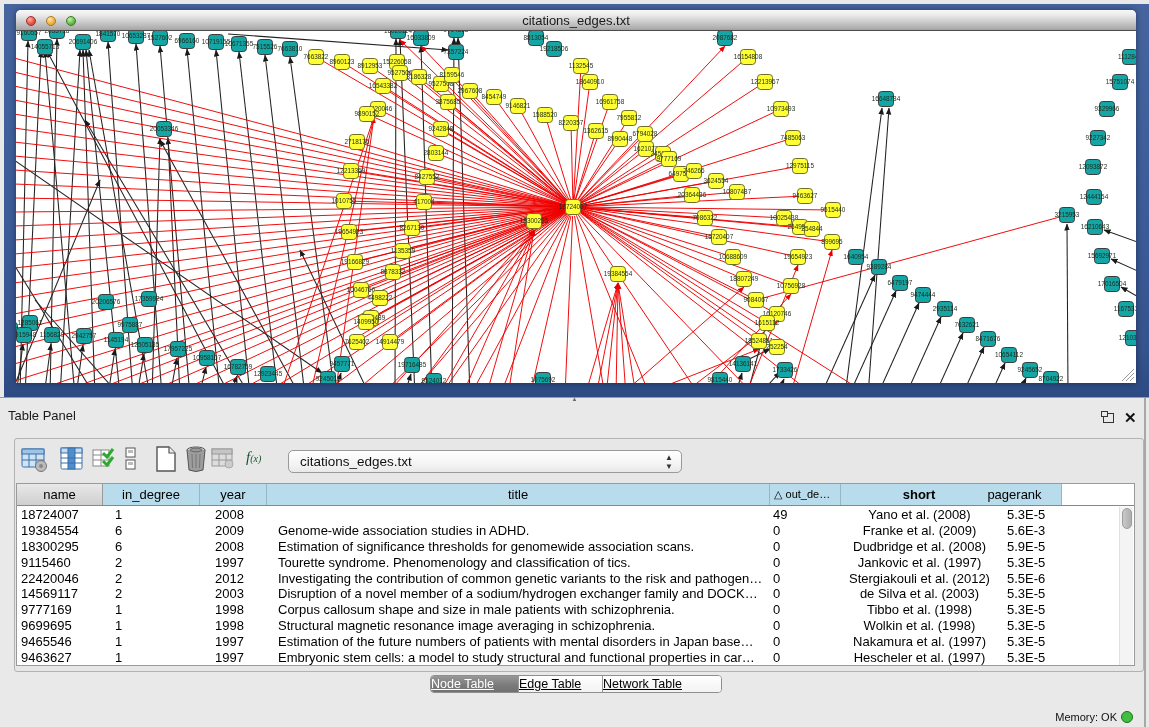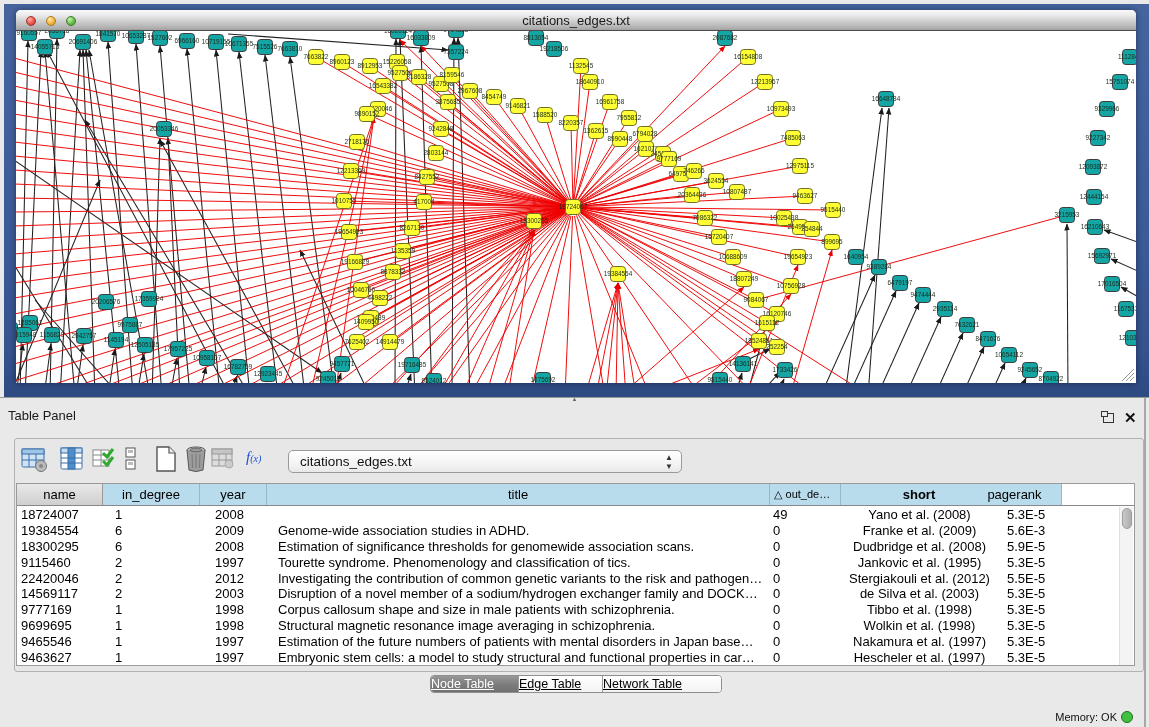--- a/index.html
+++ b/index.html
@@ -630,21 +630,21 @@
  <ellipse cx="14" cy="5" rx="6" ry="1.8" fill="#999" stroke="#666"></ellipse>
 </svg>
 <svg class="tbi" style="left:210px" width="26" height="26" viewBox="0 0 26 26">
  <rect x="2" y="4" width="20" height="17" fill="#ddd" stroke="#999"></rect>
  <rect x="2" y="4" width="20" height="5" fill="#c5c5c5" stroke="#999"></rect>
  <line x1="9" y1="9" x2="9" y2="21" stroke="#999"></line>
     <line x1="16" y1="9" x2="16" y2="21" stroke="#999"></line>
  <line x1="2" y1="15" x2="22" y2="15" stroke="#999"></line>
  <circle cx="19" cy="19" r="4" fill="#ccc" stroke="#aaa"></circle>
 </svg>
-<div class="tbi" style="left:246px;top:449px;font:italic 15px 'Liberation Serif',serif;color:#1d4ed8;">f<span style="font-size:10px;">(x)</span></div>
+<div class="tbi" style="left:246px;top:449px;font:italic 15px 'Liberation Serif',serif;color:#14532d;">f<span style="font-size:10px;">(x)</span></div>
 
 <div id="combo">citations_edges.txt<div class="stp">▲<br>▼</div></div>
 <div id="table">
  <div id="thead">
       <div class="h0">name</div>
       <div class="h1">in_degree</div>
       <div class="h2">year</div>
   <div class="h3">title</div>
       <div class="h4">△ out_de…</div>
       <div class="h5">short</div>
@@ -676,31 +676,31 @@
         <div class="c4">0</div>
         <div class="c5">Dudbridge et al. (2008)</div>
         <div class="c6">5.9E-5</div>
       </div>
       <div class="tr">
         <div class="c0">9115460</div>
         <div class="c1">2</div>
         <div class="c2">1997</div>
         <div class="c3">Tourette syndrome. Phenomenology and classification of tics.</div>
         <div class="c4">0</div>
-        <div class="c5">Jankovic et al. (1995)</div>
+        <div class="c5">Jankovic et al. (1997)</div>
         <div class="c6">5.3E-5</div>
       </div>
       <div class="tr">
         <div class="c0">22420046</div>
         <div class="c1">2</div>
         <div class="c2">2012</div>
         <div class="c3">Investigating the contribution of common genetic variants to the risk and pathogen…</div>
         <div class="c4">0</div>
         <div class="c5">Stergiakouli et al. (2012)</div>
-        <div class="c6">5.5E-5</div>
+        <div class="c6">5.5E-6</div>
       </div>
       <div class="tr">
         <div class="c0">14569117</div>
         <div class="c1">2</div>
         <div class="c2">2003</div>
         <div class="c3">Disruption of a novel member of a sodium/hydrogen exchanger family and DOCK…</div>
         <div class="c4">0</div>
         <div class="c5">de Silva et al. (2003)</div>
         <div class="c6">5.3E-5</div>
       </div>

